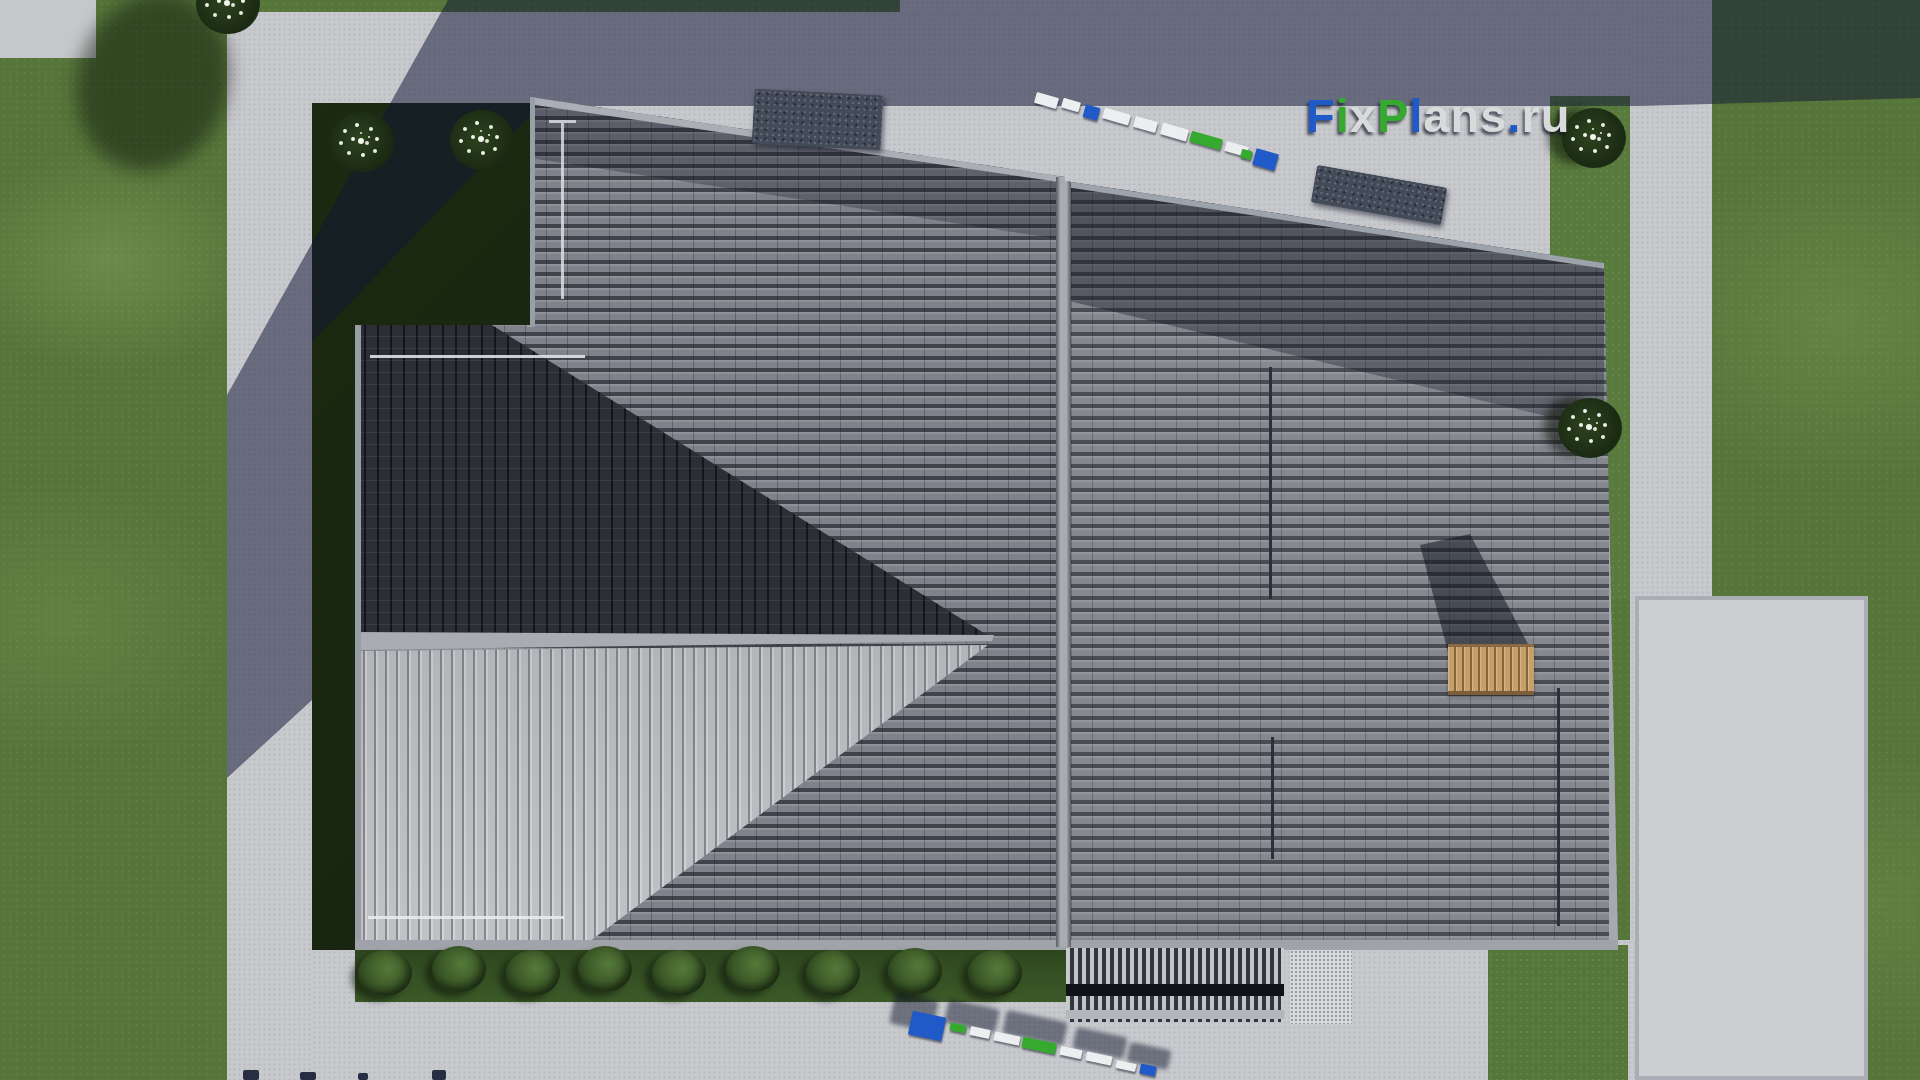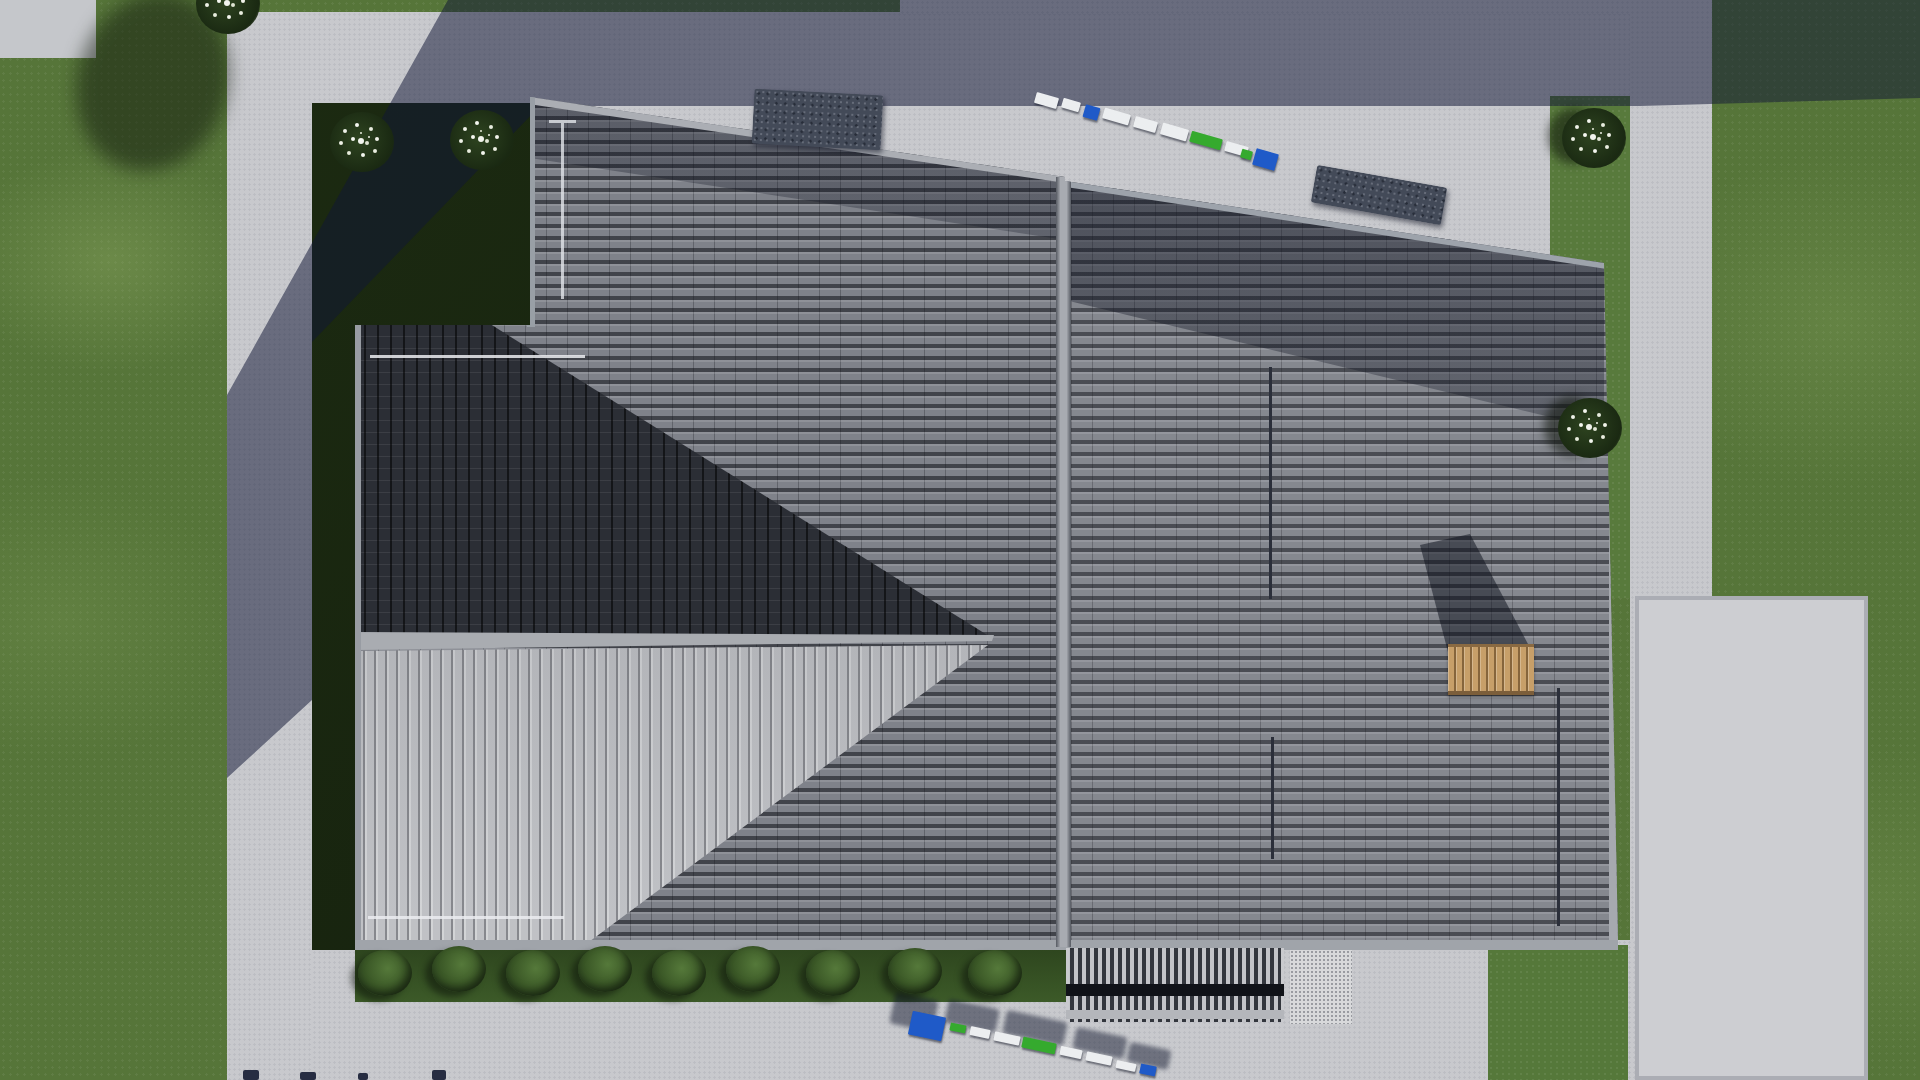--- a/index.html
+++ b/index.html
@@ -262,14 +262,15 @@
   <div class="bush" style="left:358px;top:950px;"></div>
   <div class="bush" style="left:432px;top:946px;"></div>
   <div class="bush" style="left:506px;top:950px;"></div>
   <div class="bush" style="left:578px;top:946px;"></div>
   <div class="bush" style="left:652px;top:950px;"></div>
   <div class="bush" style="left:726px;top:946px;"></div>
   <div class="bush" style="left:806px;top:950px;"></div>
   <div class="bush" style="left:888px;top:948px;"></div>
   <div class="bush" style="left:968px;top:950px;"></div>
 
+  <div class="abs" id="logo" title="FixPlans.ru"><span class="L-blue">F</span><span class="L-green">i</span><span class="L-light">x</span><span class="L-green">P</span><span class="L-blue">l</span><span class="L-light">a</span><span class="L-light">n</span><span class="L-light">s</span><span class="L-blue">.</span><span class="L-light">r</span><span class="L-light">u</span></div>
 
 </div>
 
 </body></html>

